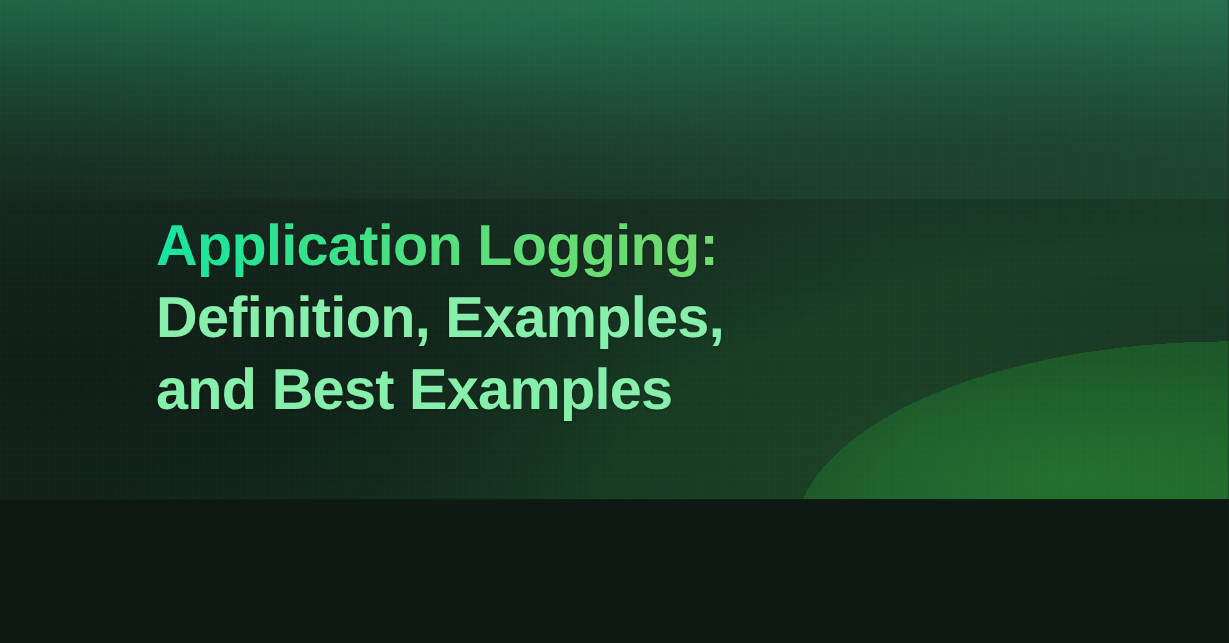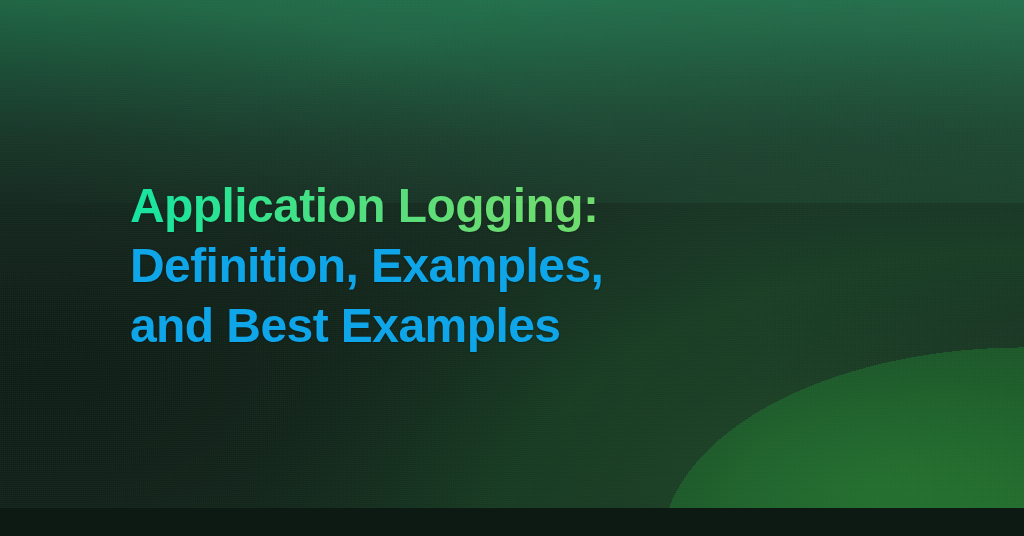--- a/index.html
+++ b/index.html
@@ -8,21 +8,21 @@
   html, body {
     width: 1024px;
     height: 536px;
     overflow: hidden;
     background: #0d1a14;
   }
 
   .hero-card {
     position: relative;
     width: 1024px;
-    height: 508px;
+    height: 416px;
     overflow: hidden;
     background-color: #16281e;
     font-family: "Liberation Sans", sans-serif;
     -webkit-font-smoothing: antialiased;
   }
 
   
 
   
   .bg-base {
@@ -154,21 +154,21 @@
     -webkit-background-clip: text;
     background-clip: text;
     color: transparent;
     -webkit-text-fill-color: transparent;
     width: max-content;
     filter: drop-shadow(0 1px 1px rgba(0,0,0,0.22));
   }
 
   
   .headline-plain {
-    color: #0ea5e9;
+    color: #86efac;
     text-shadow: 0 1px 2px rgba(0,0,0,0.26);
   }
 </style>
 </head>
 <body>
 
 <div class="hero-card">
 
   <div class="bg-base"></div>
   <div class="bg-top-glow"></div>

